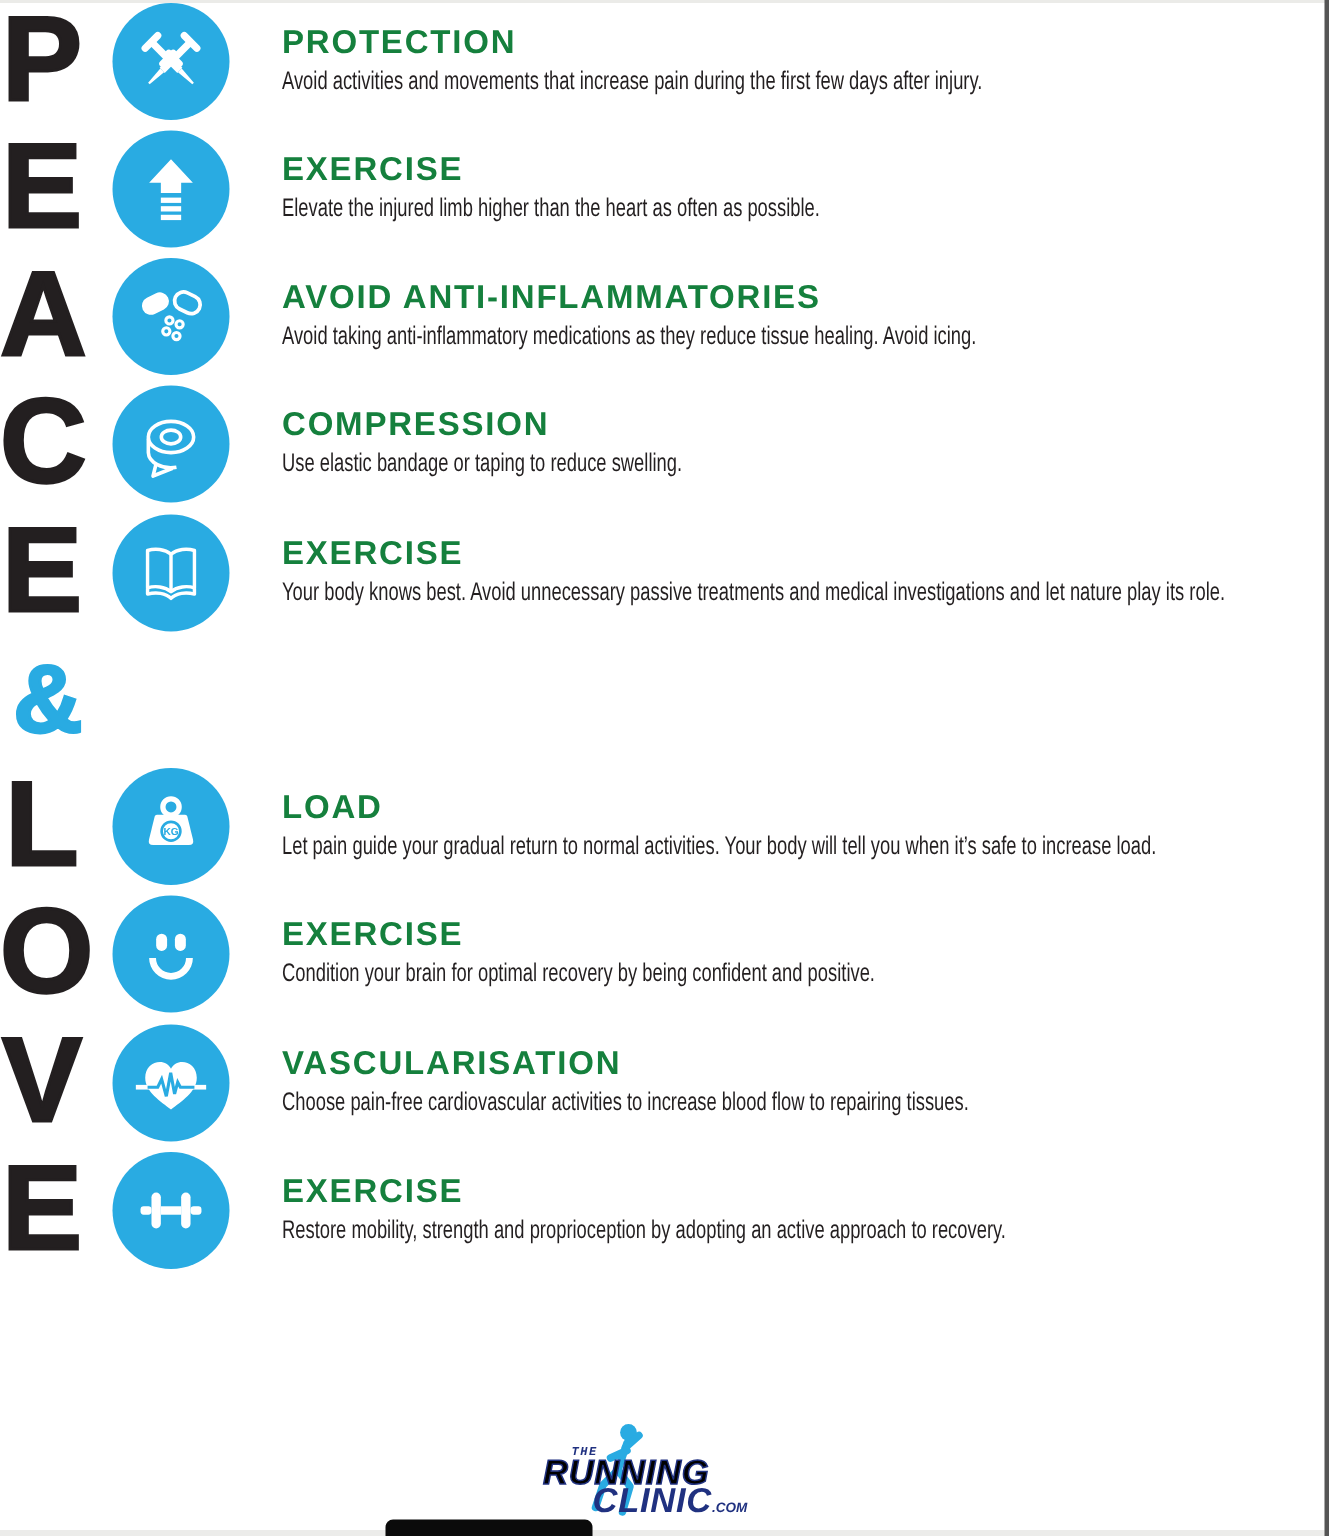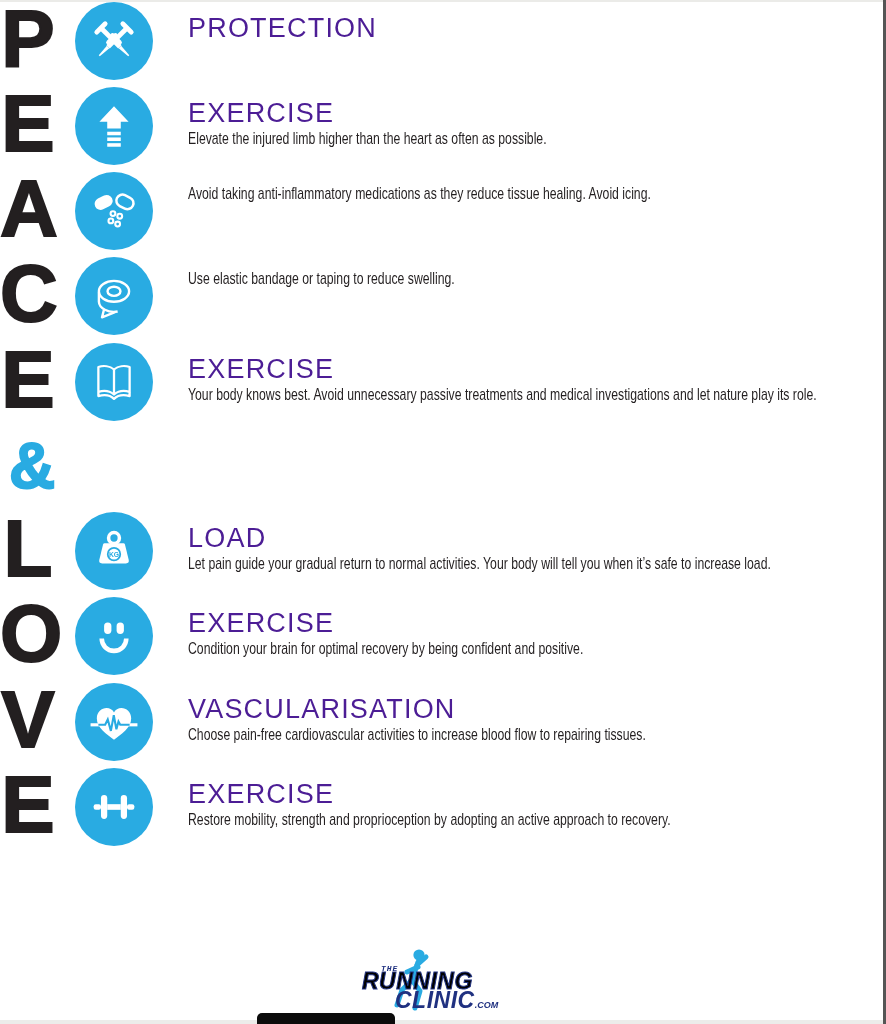--- a/index.html
+++ b/index.html
@@ -24,21 +24,21 @@
     font-size:80px;line-height:1;font-weight:bold;
     color:#231f20;-webkit-text-stroke:2px #231f20;
   }
   .icon-circle{
     position:absolute;left:75px;top:0;width:78px;height:78px;border-radius:50%;
     background:#29abe2;display:flex;align-items:center;justify-content:center;
   }
   .icon-circle svg{width:50px;height:50px;display:block;}
   .texts{position:absolute;left:188px;top:11px;width:698px;}
   .title{
-    color:#4c1d95;font-weight:normal;font-size:27px;line-height:30px;
+    color:#15803d;font-weight:bold;font-size:22px;line-height:30px;
     letter-spacing:1.2px;white-space:nowrap;
   }
   .desc{height:22px;overflow:visible;}
   .desc-inner{
     display:inline-block;white-space:nowrap;
     font-size:17px;line-height:22px;color:#231f20;
     transform:scaleX(0.72);transform-origin:0 50%;
   }
 
   .ampersand{
@@ -87,20 +87,21 @@
                 <rect x="16" y="4" width="16" height="4.6" rx="2.3"></rect>
                 <rect x="21.7" y="5" width="4.6" height="27"></rect>
                 <rect x="17" y="19" width="14" height="4.6" rx="2.3"></rect>
                 <path d="M22.3 32 h3.4 l-1 12 h-1.4 Z"></path>
               </g>
             </g>
           </svg>
         </div>
     <div class="texts">
       <div class="title">PROTECTION</div>
+      <div class="desc"><span class="desc-inner">Avoid activities and movements that increase pain during the first few days after injury.</span></div>
     </div>
   </div>
       <div class="row" style="top: 87px;">
     <div class="letter">E</div>
     <div class="icon-circle">
           <svg viewBox="0 0 48 48">
             <g fill="#fff">
               <polygon points="24,5 38,20 30.5,20 30.5,26.5 17.5,26.5 17.5,20 10,20"></polygon>
               <rect x="17.5" y="29.5" width="13" height="3.4"></rect>
               <rect x="17.5" y="35" width="13" height="3.4"></rect>
@@ -121,36 +122,38 @@
             <rect x="26" y="9.5" width="17" height="11.5" rx="5.75" fill="none" stroke="#fff" stroke-width="2.4" transform="rotate(26 34.5 15.2)"></rect>
             <g fill="none" stroke="#fff" stroke-width="2">
               <circle cx="23" cy="26.5" r="2.3"></circle>
               <circle cx="29.5" cy="29" r="2.3"></circle>
               <circle cx="21" cy="33.5" r="2.3"></circle>
               <circle cx="27.5" cy="36.5" r="2.3"></circle>
             </g>
           </svg>
         </div>
     <div class="texts">
+      <div class="title">AVOID ANTI-INFLAMMATORIES</div>
       <div class="desc"><span class="desc-inner">Avoid taking anti-inflammatory medications as they reduce tissue healing. Avoid icing.</span></div>
     </div>
   </div>
       <div class="row" style="top: 257px;">
     <div class="letter">C</div>
     <div class="icon-circle">
           <svg viewBox="0 0 48 48">
             <g fill="none" stroke="#fff" stroke-width="2.3" stroke-linejoin="round">
               <ellipse cx="24" cy="19.5" rx="14.5" ry="10"></ellipse>
               <ellipse cx="24" cy="19.5" rx="6.2" ry="4.4"></ellipse>
               <path d="M9.5 20.5 v9 a14.5 10 0 0 0 18 9.4"></path>
               <path d="M25 39.5 L12.5 44.5 L14.6 36.2"></path>
             </g>
           </svg>
         </div>
     <div class="texts">
+      <div class="title">COMPRESSION</div>
       <div class="desc"><span class="desc-inner">Use elastic bandage or taping to reduce swelling.</span></div>
     </div>
   </div>
       <div class="row" style="top: 343px;">
     <div class="letter">E</div>
     <div class="icon-circle">
           <svg viewBox="0 0 48 48">
             <g fill="none" stroke="#fff" stroke-width="2.2" stroke-linejoin="round">
               <path d="M24 12 C20 8.6 13.8 8 9 9.6 V33.5 C13.8 32 20 32.6 24 36 C28 32.6 34.2 32 39 33.5 V9.6 C34.2 8 28 8.6 24 12 Z"></path>
               <path d="M24 12 V36"></path>

